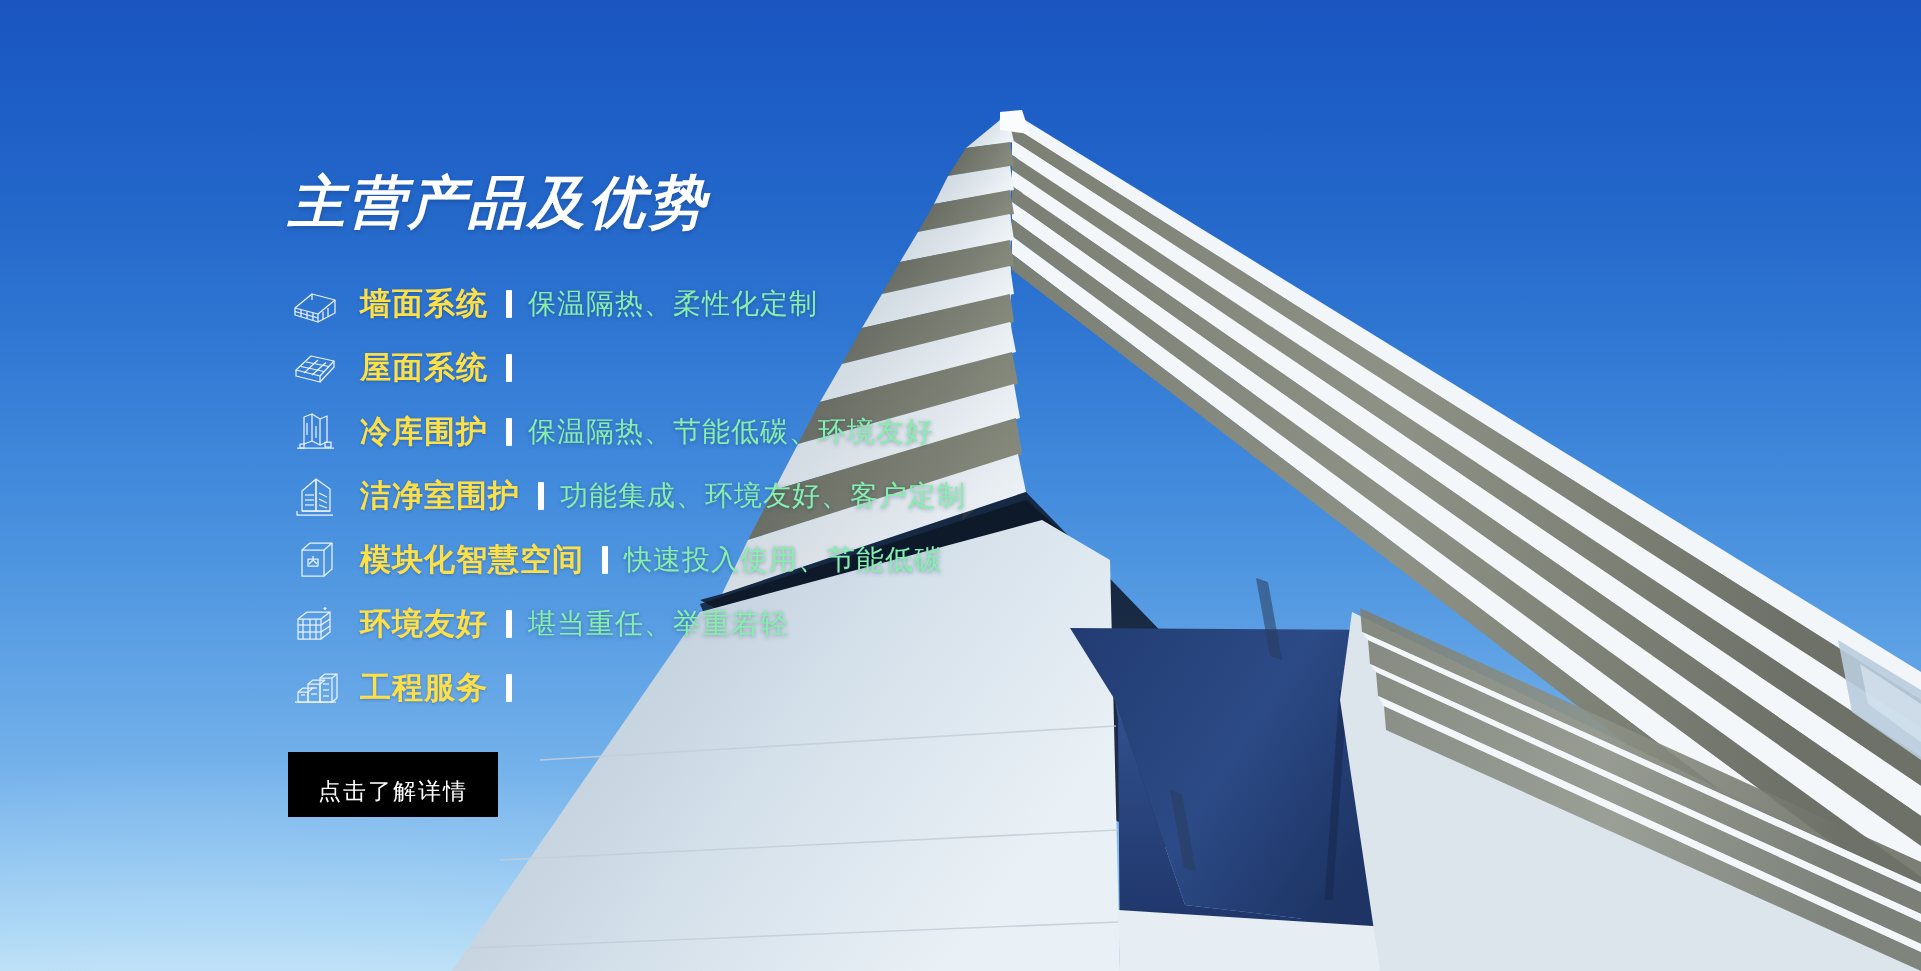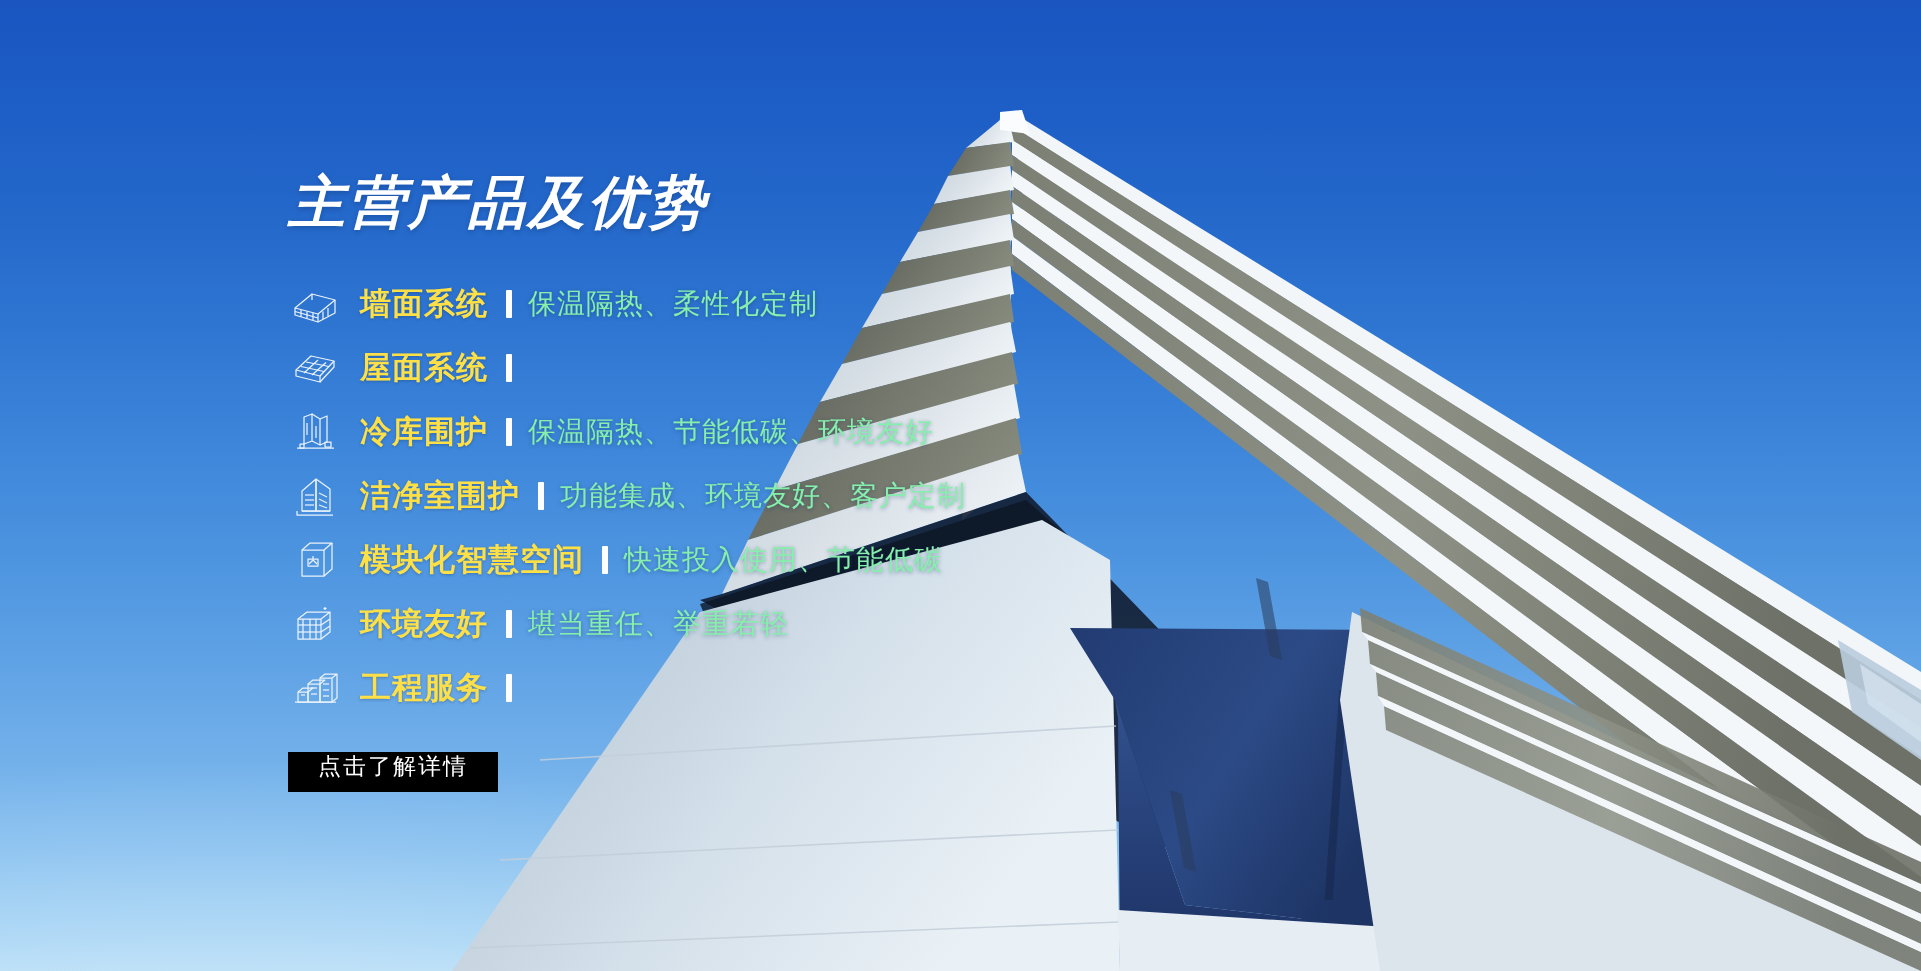--- a/index.html
+++ b/index.html
@@ -109,21 +109,21 @@
   }
 
   .cta-wrap { margin-top:32px; }
 
   .cta-button {
     display:inline-block;
     background:#000000;
     color:#ffffff;
     font-size:23px;
     letter-spacing:2px;
-    padding:3px 30px 14px;
+    padding:28px 30px 14px;
     border:none;
     cursor:pointer;
     font-family:"Liberation Sans", sans-serif;
     line-height:1;
   }
 </style>
 </head>
 <body>
 
 <div id="banner">

